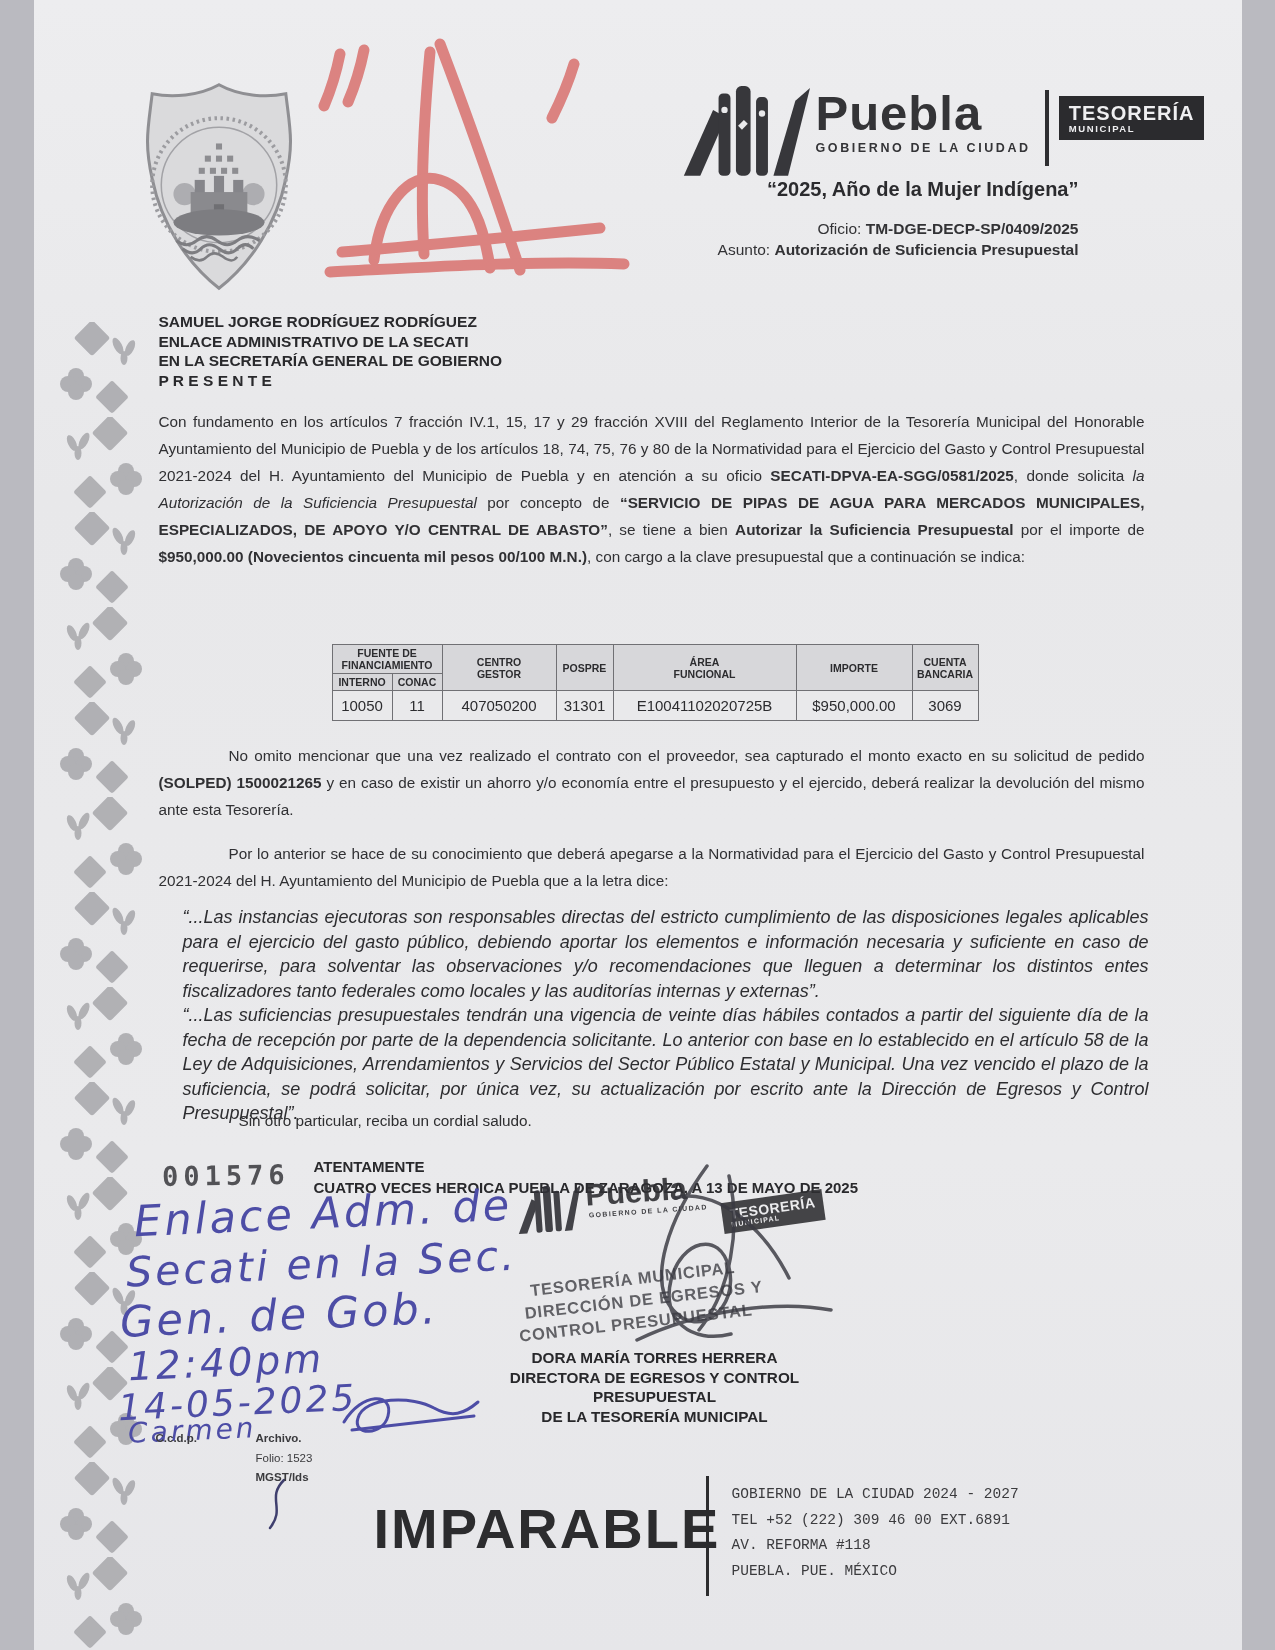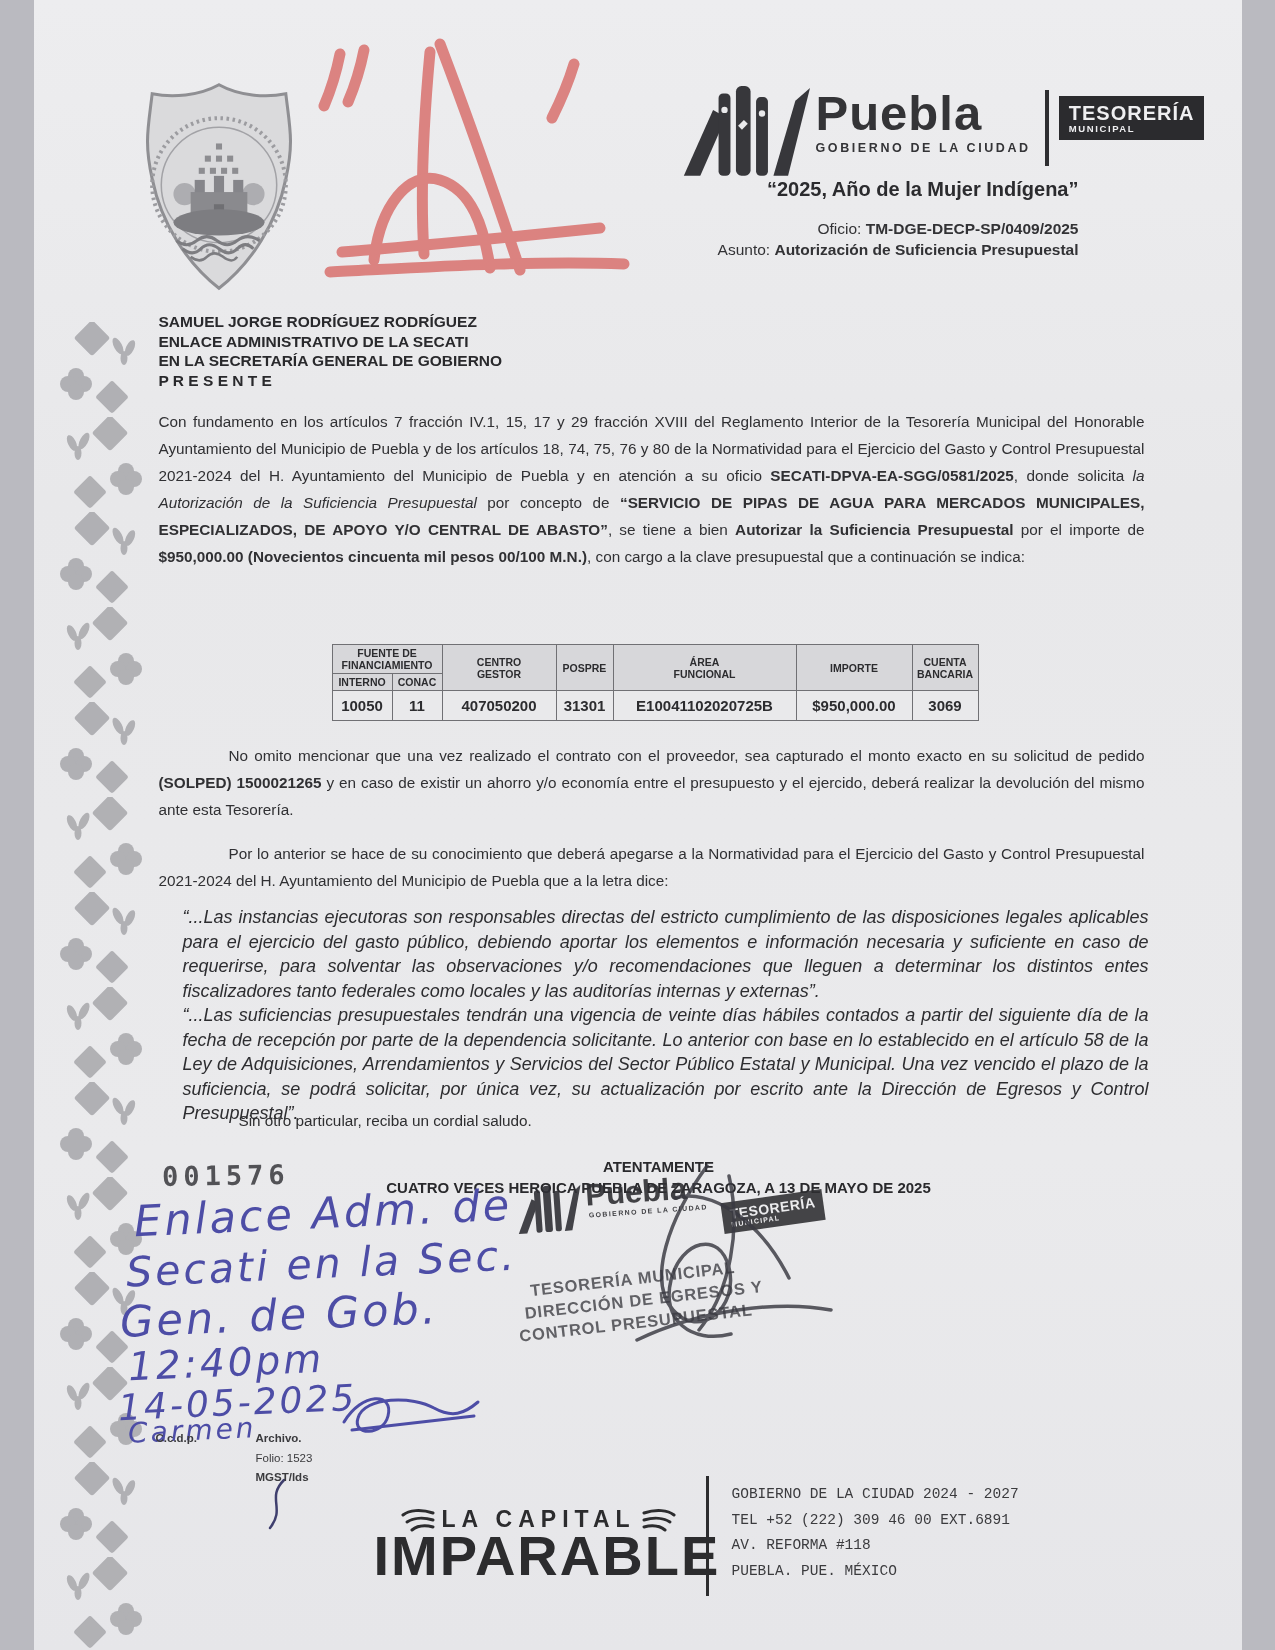--- a/index.html
+++ b/index.html
@@ -37,24 +37,24 @@
          font-weight:400;font-style:italic;color:#2d2d30}
   .q1{top:905px}
   .q2{top:1003px}
   .closing{left:205px;top:1112px;font-size:15.3px}
 
   
   .budget-table{left:298px;top:644px;border-collapse:collapse;font-size:11px}
   .budget-table th,.budget-table td{border:1.6px solid #707074;text-align:center;vertical-align:middle;
       color:#2c2c2f;padding:2px 4px}
   .budget-table th{background:#d7d7da;font-weight:700;white-space:pre-line;line-height:12px;font-size:10.5px}
-  .budget-table td{font-size:15px;background:#e9e9eb;height:25px;font-weight:700}
+  .budget-table td{font-size:15px;background:#e9e9eb;height:25px;font-weight:400}
 
   
-  .atent{left:280px;top:1156px;width:690px;text-align:center;font-weight:700;font-size:15px;line-height:21px;color:#29292c}
+  .atent{left:280px;top:1156px;width:690px;font-weight:700;font-size:15px;line-height:21px;color:#29292c}
   .folio-stamp{left:128px;top:1160px;font-family:"DejaVu Sans Mono",monospace;font-weight:700;
       font-size:27px;letter-spacing:5px;color:#46464a;transform:rotate(-1deg);opacity:.92}
   .hw{position:absolute;font-family:"DejaVu Sans",sans-serif;font-style:italic;color:#4d4da6;
       transform:rotate(-2.5deg);letter-spacing:3px;white-space:nowrap}
   .hw1{left:100px;top:1188px;font-size:43px}
   .hw2{left:92px;top:1240px;font-size:41px}
   .hw3{left:86px;top:1290px;font-size:43px}
   .hw4{left:94px;top:1340px;font-size:39px}
   .hw5{left:84px;top:1382px;font-size:36px}
   .hw6{left:94px;top:1414px;font-size:28px}
@@ -477,54 +477,42 @@
 
   <svg class="abs scribble-dark" viewBox="0 0 270 195">
     <g fill="none" stroke="#393941" stroke-width="3.5" stroke-linecap="round">
       <path d="M128,8 C90,60 68,122 94,152 C120,182 160,150 150,110 C141,72 102,82 92,122 C82,162 112,186 152,176"></path>
       <path d="M150,18 C162,70 152,132 120,172"></path>
       <path d="M58,182 C120,152 200,142 252,152"></path>
       <path d="M96,40 C130,30 180,60 210,120"></path>
     </g>
   </svg>
 
+  <div class="abs signer">
+    <div>DORA MARÍA TORRES HERRERA</div>
+    <div>DIRECTORA DE EGRESOS Y CONTROL PRESUPUESTAL</div>
+    <div>DE LA TESORERÍA MUNICIPAL</div>
+  </div>
 
   <svg class="abs scribble-blue" viewBox="0 0 155 58">
     <g fill="none" stroke="#4d4da6" stroke-width="3" stroke-linecap="round">
       <path d="M12,36 C30,6 62,6 56,30 C51,50 20,50 26,32 C32,10 82,10 102,22 C120,32 132,28 146,16"></path>
       <path d="M20,44 L142,30"></path>
     </g>
   </svg>
   <svg class="abs scribble-check" viewBox="0 0 46 58">
     <path d="M30,4 C12,22 32,32 16,52" fill="none" stroke="#3f3f6e" stroke-width="2.5" stroke-linecap="round"></path>
   </svg>
 
   <div class="abs ccdp">C.c.d.p.</div>
   <div class="abs archivo">Archivo.</div>
   <div class="abs folio-no">Folio: 1523</div>
   <div class="abs initials">MGST/lds</div>
 
   <div class="abs slogan">
-    <div class="slogan-top">
-      <svg class="wing" viewBox="0 0 34 26">
-        <g fill="none" stroke="#2c2c2e" stroke-width="3" stroke-linecap="round">
-          <path d="M32,6 C20,2 8,3 2,8"></path>
-            <path d="M32,13 C22,10 12,11 6,15"></path>
-            <path d="M32,20 C24,18 16,19 11,23"></path>
-        </g>
-      </svg>
-      <span class="slogan-l1">LA CAPITAL</span>
-      <svg class="wing" viewBox="0 0 34 26">
-        <g fill="none" stroke="#2c2c2e" stroke-width="3" stroke-linecap="round">
-          <path d="M2,6 C14,2 26,3 32,8"></path>
-            <path d="M2,13 C12,10 22,11 28,15"></path>
-            <path d="M2,20 C10,18 18,19 23,23"></path>
-        </g>
-      </svg>
-    </div>
     <div class="slogan-l2">IMPARABLE</div>
   </div>
   <div class="abs footer-divider"></div>
   <div class="abs contact">
     <span>GOBIERNO DE LA CIUDAD 2024 - 2027</span>
     <span>TEL +52 (222) 309 46 00 EXT.6891</span>
     <span>AV. REFORMA #118</span>
     <span>PUEBLA. PUE. MÉXICO</span>
   </div>
 

